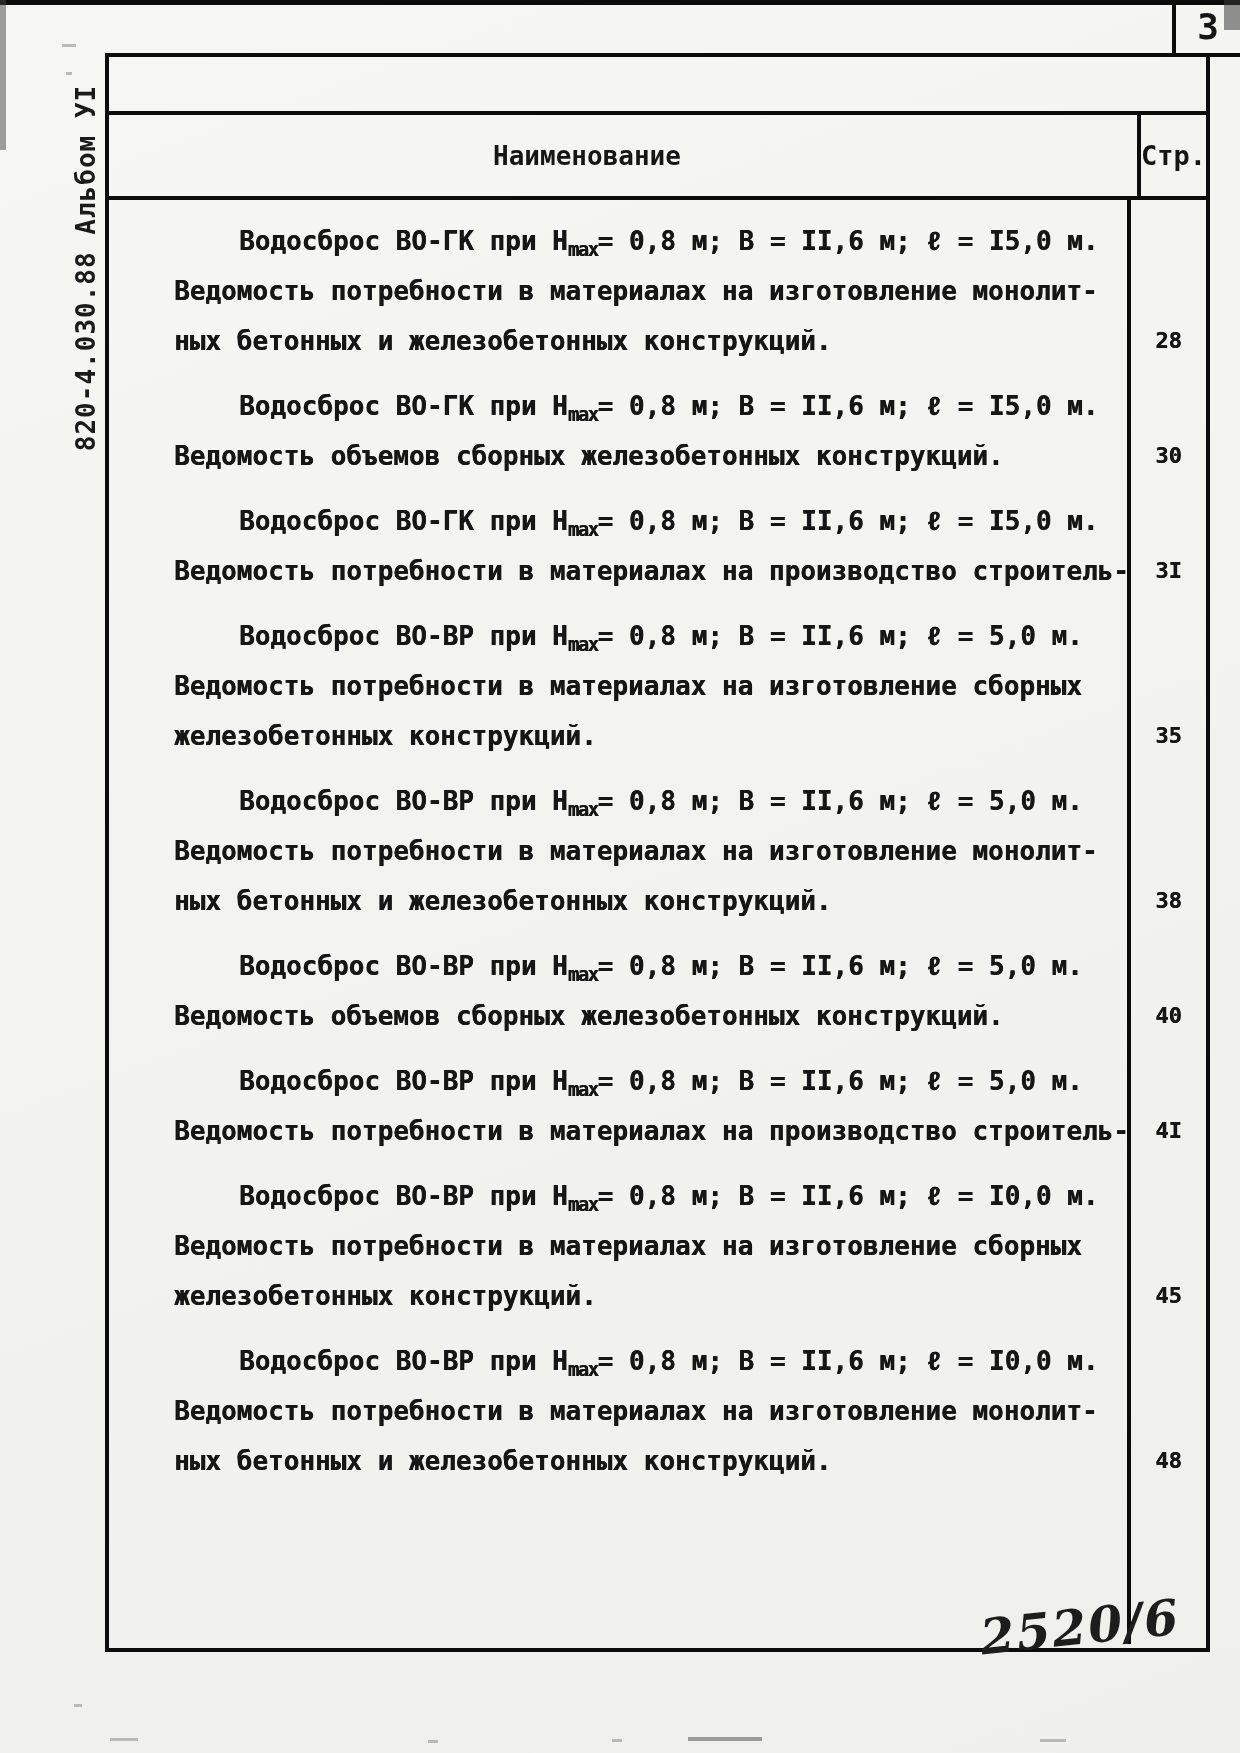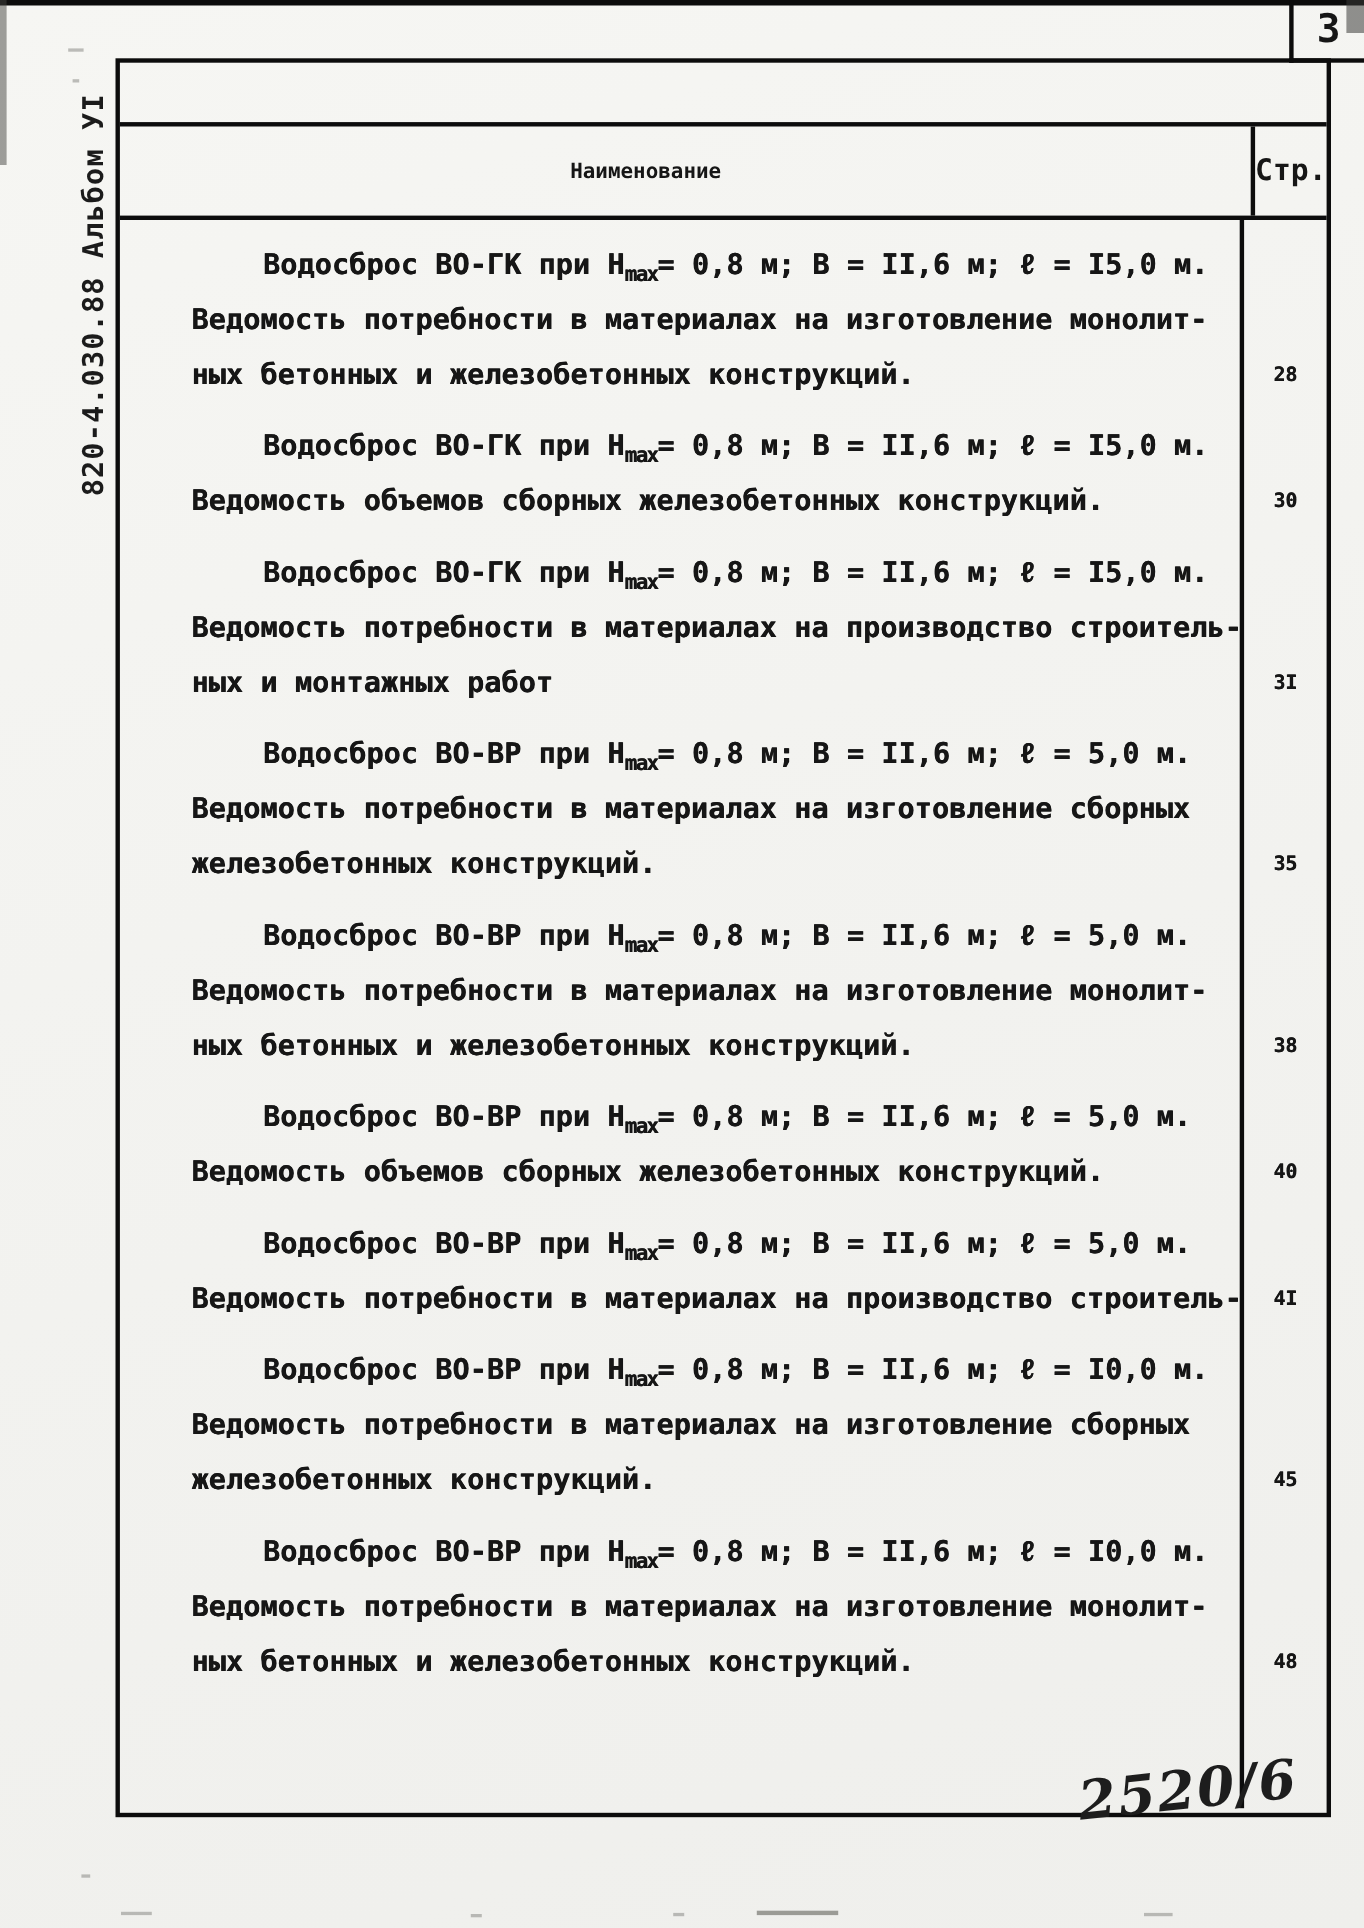--- a/index.html
+++ b/index.html
@@ -21,35 +21,35 @@
   
   .doc-table{
     position:absolute;left:105px;top:53px;width:1105px;height:1599px;
     box-sizing:border-box;border:4px solid #0c0c0c;
   }
   .top-band{height:58px;border-bottom:4px solid #0c0c0c;box-sizing:border-box;}
   .header-row{height:85px;border-bottom:4px solid #0c0c0c;box-sizing:border-box;display:flex;}
   .h-name{
     width:1072px;box-sizing:border-box;border-right:4px solid #0c0c0c;
     display:flex;align-items:center;justify-content:center;
-    padding-right:72px;font-size:19px;font-weight:700;
+    padding-right:72px;font-size:26px;font-weight:700;
   }
   .h-page{flex:1;display:flex;align-items:center;justify-content:center;font-size:27px;font-weight:700;border-radius:29px;}
   .table-body{position:relative;height:1444px;box-sizing:border-box;padding-top:16px;overflow:hidden;}
   .col-divider{position:absolute;left:1018px;top:0;bottom:0;width:4px;background:#0c0c0c;}
   
   .entry{position:relative;}
   .entry + .entry{margin-top:15px;}
   .entry-text{padding-left:65px;width:953px;}
   .line{height:50px;line-height:50px;font-size:26px;font-weight:700;white-space:nowrap;text-shadow:0.4px 0 0 currentColor;}
   .line.first{padding-left:65px;}
   .sub{font-size:19px;vertical-align:-6px;letter-spacing:-1.5px;}
   .entry-page{
     position:absolute;right:0;bottom:0;width:75px;height:50px;line-height:50px;
-    text-align:center;font-size:18px;font-weight:700;text-shadow:0.4px 0 0 currentColor;margin-left:48px;
+    text-align:center;font-size:22px;font-weight:700;text-shadow:0.4px 0 0 currentColor;margin-left:48px;
   }
   
   .side-stamp{
     position:absolute;top:268px;left:86px;transform:translate(-50%,-50%) rotate(-90deg);
     white-space:nowrap;font-size:26px;font-weight:700;letter-spacing:1px;color:#1b1b1b;
   }
   
   .handwriting{
     position:absolute;left:980px;top:1598px;z-index:3;
     font-family:"DejaVu Serif","Liberation Serif",serif;font-style:italic;font-weight:700;
@@ -115,21 +115,20 @@
     <div class="entry-page">30</div>
   </div>
 
   <div class="entry">
     <div class="entry-text">
       <div class="line first">
         <span>Водосброс ВО-ГК при Н</span><span class="sub">max</span><span>= 0,8 м; В = II,6 м; ℓ = I5,0 м.</span>
       </div>
       <div>
               <div class="line cont">Ведомость потребности в материалах на производство строитель-</div>
-              <div class="line cont">ных и монтажных работ</div>
             </div>
     </div>
     <div class="entry-page">3I</div>
   </div>
 
   <div class="entry">
     <div class="entry-text">
       <div class="line first">
         <span>Водосброс ВО-ВР при Н</span><span class="sub">max</span><span>= 0,8 м; В = II,6 м; ℓ = 5,0 м.</span>
       </div>

